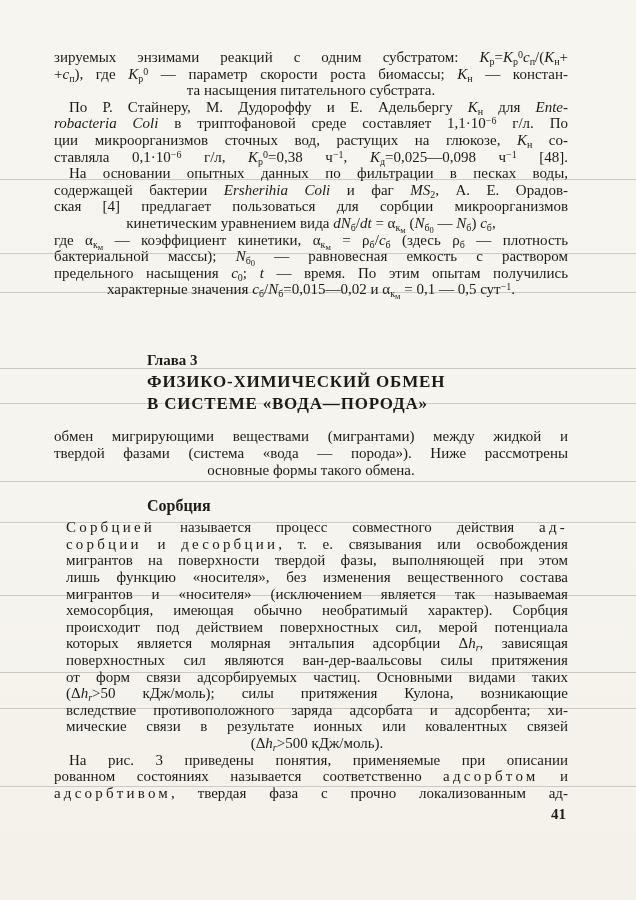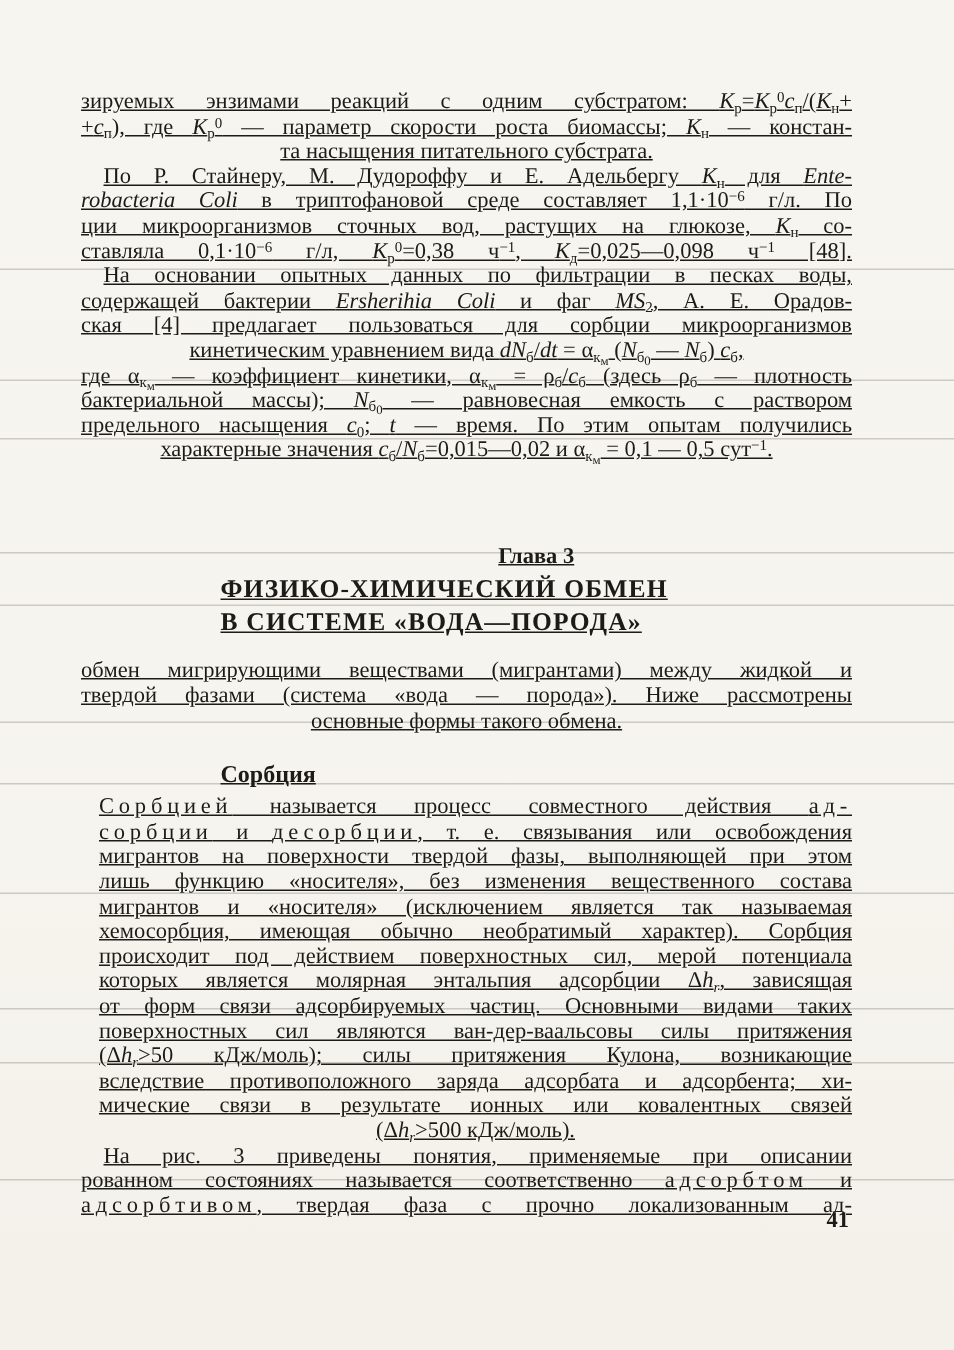--- a/index.html
+++ b/index.html
@@ -2,32 +2,32 @@
 <html><head>
 <meta charset="utf-8">
 <style>
   html,body { margin:0; padding:0; background:#888; }
   .page {
     position:relative; width:636px; height:900px; margin:0 auto;
     background:linear-gradient(180deg,#f7f5f0 0%, #f6f4ee 55%, #f3f1ea 100%);
     font-family:"Liberation Serif", serif;
     color:#1c1b18; overflow:hidden;
   }
-  .textcol { position:absolute; left:54px; top:60px; width:514px;
-    font-size:15px; line-height:16.6px;text-decoration:underline; }
+  .textcol { position:absolute; left:54px; top:49px; width:514px;
+    font-size:15px; line-height:16.6px; }
   .line { text-align:center; }
   .line.j { text-align:justify; text-align-last:justify; }
   .para.indent .line:first-child { text-indent:15px; }
   sub,sup { line-height:0; }
   sub { font-size:10px; vertical-align:-3px; }
   sub.s2 { font-size:8.5px; vertical-align:-5px; }
   sup { font-size:10px; vertical-align:4px; }
   .sp { letter-spacing:3.2px; }
   .chapter { margin-top:52px; margin-left:93px; }
-  .kicker { font-weight:bold; font-size:15px; line-height:21.5px;text-align:center; }
+  .kicker { font-weight:bold; font-size:15px; line-height:21.5px; }
   .chtitle { font-weight:bold; font-size:17px; line-height:21.5px; letter-spacing:0.8px; }
   .sechead { margin-top:17px; margin-left:93px; font-weight:bold; font-size:16px; line-height:21px; }
   .intro { margin-top:14px; }
   .sorption { margin-top:3px;margin-left:12px; }
   .pagenum { position:absolute; top:806px; left:54px; width:512px;
     text-align:right; font-weight:bold; font-size:15px; }
   .scanline { position:absolute; left:0; width:636px; height:1px;
     background:rgba(108,104,95,0.30); }
 </style>
 </head>
@@ -89,22 +89,22 @@
 
     <div class="para sorption">
         <div class="line j"><span class="sp">Сорбцией</span> называется процесс совместного действия <span class="sp">ад-</span></div>
         <div class="line j"><span class="sp">сорбции</span> и <span class="sp">десорбции</span>, т. е. связывания или освобождения</div>
         <div class="line j">мигрантов на поверхности твердой фазы, выполняющей при этом</div>
         <div class="line j">лишь функцию «носителя», без изменения вещественного состава</div>
         <div class="line j">мигрантов и «носителя» (исключением является так называемая</div>
         <div class="line j">хемосорбция, имеющая обычно необратимый характер). Сорбция</div>
         <div class="line j">происходит под действием поверхностных сил, мерой потенциала</div>
         <div class="line j">которых является молярная энтальпия адсорбции Δ<i>h</i><sub><i>r</i></sub>, зависящая</div>
+        <div class="line j">поверхностных сил являются ван-дер-ваальсовы силы притяжения</div>
         <div class="line j">от форм связи адсорбируемых частиц. Основными видами таких</div>
-        <div class="line j">поверхностных сил являются ван-дер-ваальсовы силы притяжения</div>
         <div class="line j">(Δ<i>h</i><sub><i>r</i></sub>&gt;50 кДж/моль); силы притяжения  Кулона,  возникающие</div>
         <div class="line j">вследствие противоположного заряда адсорбата и адсорбента; хи-</div>
         <div class="line j">мические связи в результате  ионных или ковалентных  связей</div>
         <div class="line">(Δ<i>h</i><sub><i>r</i></sub>&gt;500 кДж/моль).</div>
       </div>
 
     <div class="para indent">
         <div class="line j">На рис. 3 приведены  понятия,  применяемые  при  описании</div>
         <div class="line j">рованном состояниях называется соответственно <span class="sp">адсорбтом</span> и</div>
         <div class="line j"><span class="sp">адсорбтивом</span>, твердая фаза с прочно локализованным ад-</div>

